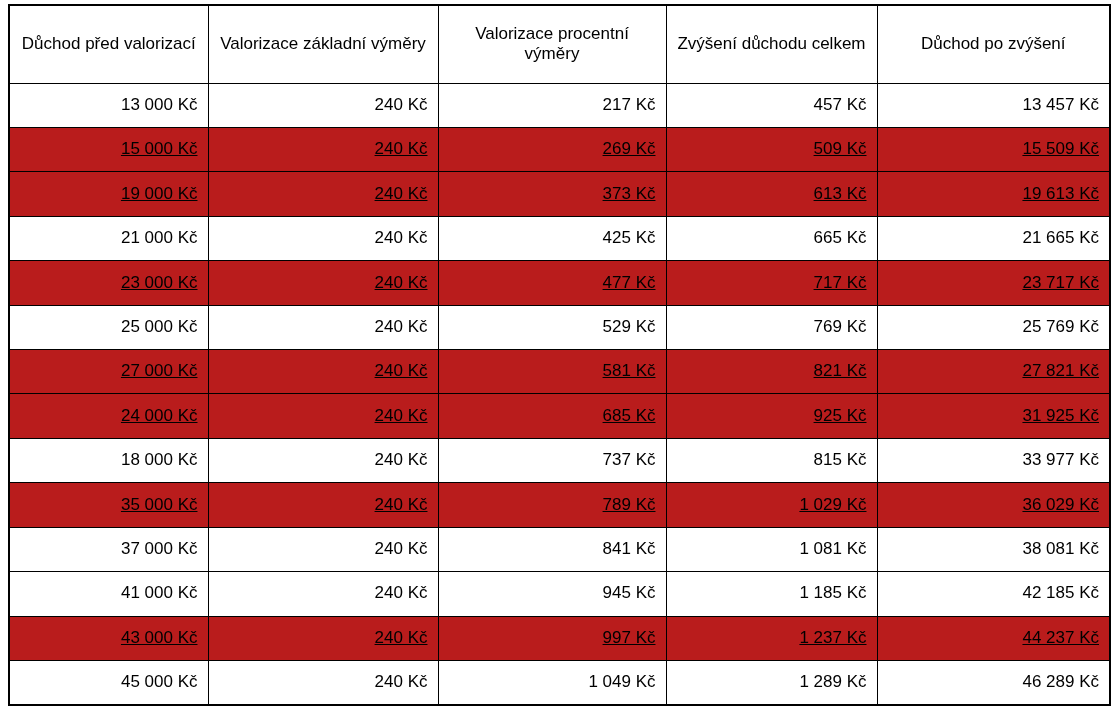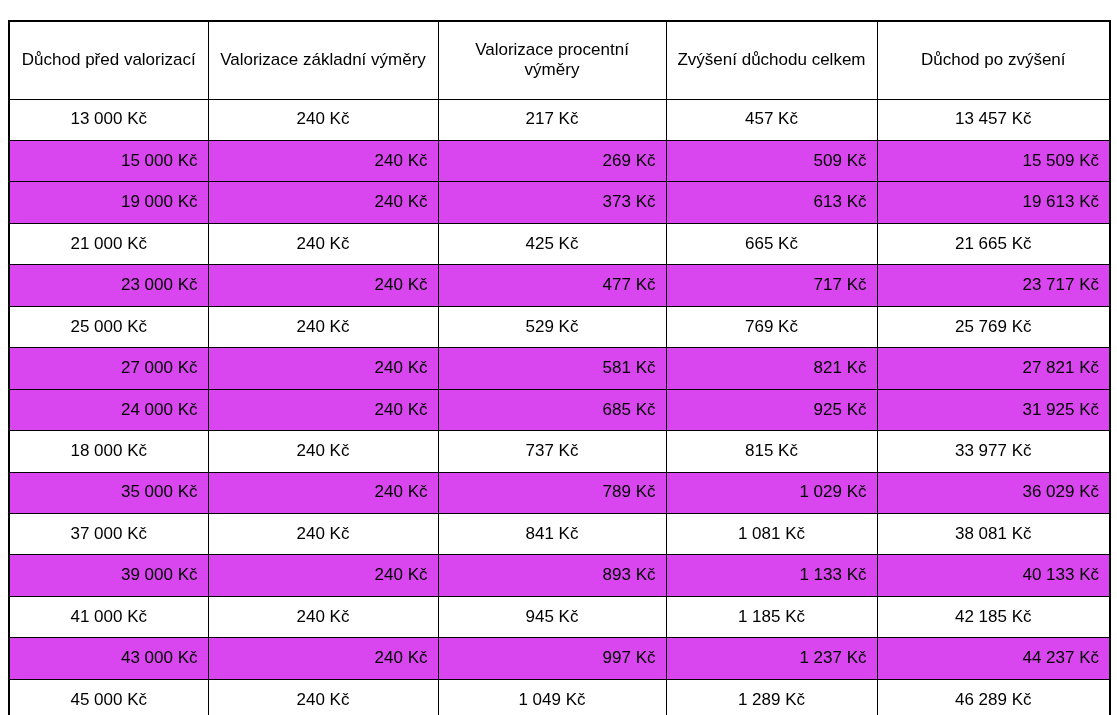--- a/index.html
+++ b/index.html
@@ -11,21 +11,21 @@
     width: 1117px;
     height: 715px;
     font-family: "Liberation Sans", sans-serif;
     color: #000000;
     overflow: hidden;
   }
   .sheet {
     width: 1117px;
     height: 715px;
     box-sizing: border-box;
-    padding: 20px 8px 6px 8px;
+    padding: 4px 8px 6px 8px;
   }
   table.valorizace {
     border-collapse: collapse;
     table-layout: fixed;
     width: 1101px;
     height: 702px;
     border: 2px solid #000000;
   }
   table.valorizace col.c1 { width: 199px; }
   table.valorizace col.c2 { width: 230px; }
@@ -50,25 +50,25 @@
     font-weight: normal;
     padding: 2px 8px;
   }
   table.valorizace tbody td {
     height: 37px;
     text-align: right;
     vertical-align: middle;
     white-space: nowrap;
   }
   table.valorizace tbody tr.alt td {
-    background: #d946ef;
+    background: #b91c1c;
+    text-decoration: underline;
   }
   table.valorizace tbody tr.plain td {
     background: #ffffff;
-    text-align: center;
   }
 </style>
 </head>
 <body>
 
 <div class="sheet">
   <table class="valorizace">
     <colgroup>
       <col class="c1">
       <col class="c2">
@@ -156,27 +156,20 @@
         <td>1 029 Kč</td>
         <td>36 029 Kč</td>
       </tr>
       <tr class="plain">
         <td>37 000 Kč</td>
         <td>240 Kč</td>
         <td>841 Kč</td>
         <td>1 081 Kč</td>
         <td>38 081 Kč</td>
       </tr>
-      <tr class="alt">
-        <td>39 000 Kč</td>
-        <td>240 Kč</td>
-        <td>893 Kč</td>
-        <td>1 133 Kč</td>
-        <td>40 133 Kč</td>
-      </tr>
       <tr class="plain">
         <td>41 000 Kč</td>
         <td>240 Kč</td>
         <td>945 Kč</td>
         <td>1 185 Kč</td>
         <td>42 185 Kč</td>
       </tr>
       <tr class="alt">
         <td>43 000 Kč</td>
         <td>240 Kč</td>

